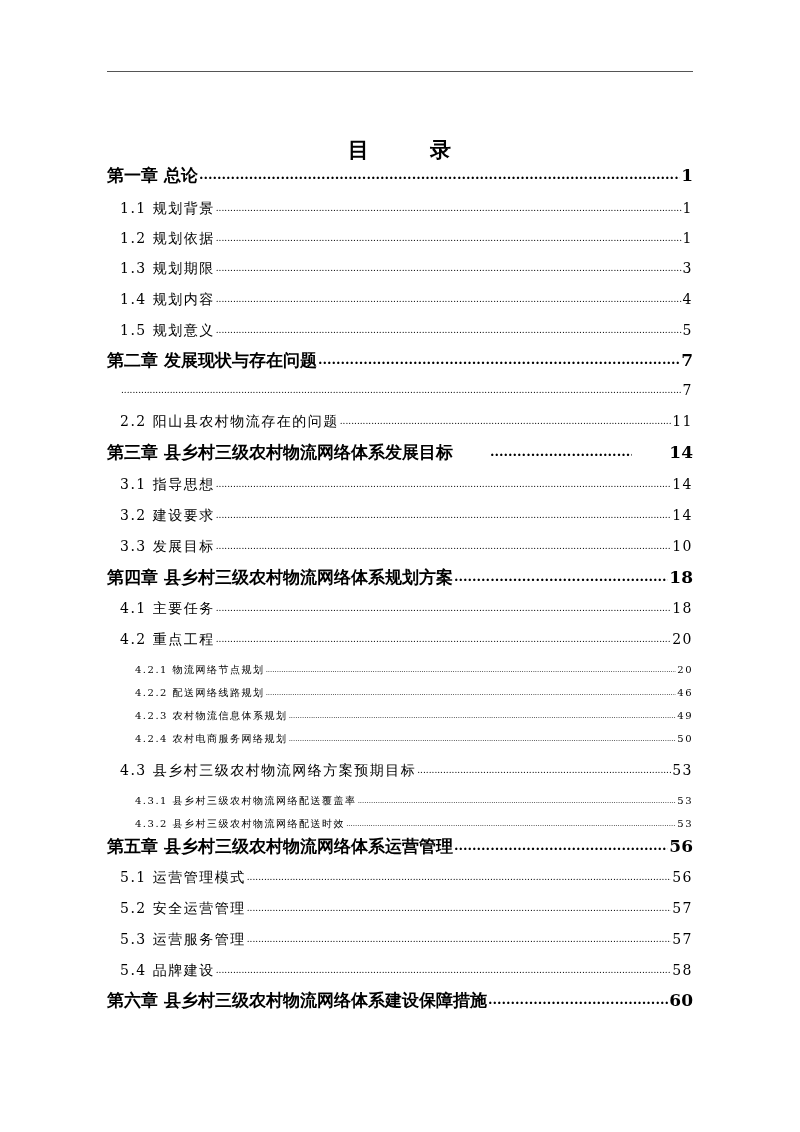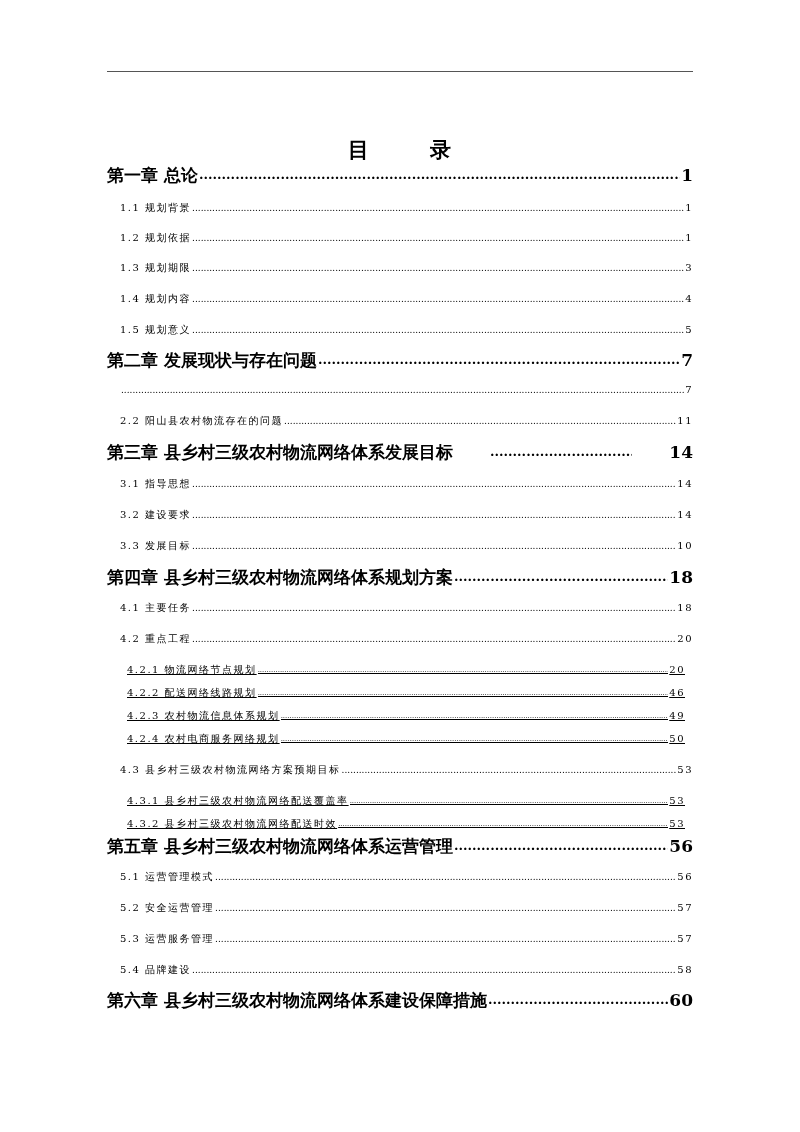--- a/index.html
+++ b/index.html
@@ -8,23 +8,23 @@
   .header-rule { position:absolute; left:107px; top:71px; width:586px; height:1px; background:#555; }
   .toc-title { position:absolute; left:0; width:799px; top:136px; text-align:center;
                font-size:21px; font-weight:bold; letter-spacing:20px; text-indent:20px; }
   .toc-line { position:absolute; display:flex; align-items:flex-end; white-space:nowrap; }
   .toc-line .label { flex:0 0 auto; }
   .toc-line .leader { flex:1 1 auto; overflow:hidden; margin:0 1px; }
   .toc-line .leader::before { content:"........................................................................................................................................................................................................................................................................"; letter-spacing:0px; }
   .toc-line .page { flex:0 0 auto; }
   .lvl1 { left:107px; width:586px; font-size:17px; font-weight:bold; height:24px; line-height:24px; }
   .lvl1 .leader { font-weight:bold; font-size:13px; letter-spacing:0px; }
-  .lvl2 { left:120px; width:573px; font-size:10px; height:20px; line-height:20px; letter-spacing:1.5px; }
+  .lvl2 { left:120px; width:573px; font-size:14px; height:20px; line-height:20px; letter-spacing:1.5px; }
   .lvl2 .leader { font-size:9px; letter-spacing:0; }
-  .lvl3 { left:127px; width:558px; font-size:10px; height:16px; line-height:16px; letter-spacing:1.5px;text-decoration:underline; }
+  .lvl3 { left:135px; width:558px; font-size:10px; height:16px; line-height:16px; letter-spacing:1.5px; }
   .lvl3 .leader { font-size:7px; letter-spacing:0; }
 </style>
 </head>
 <body>
 
 <div class="header-rule"></div>
 <div class="toc-title">目　录</div>
 <div id="toc">
     <div class="toc-line lvl1" style="top: 163px;">
       <span class="label">第一章 总论</span>

